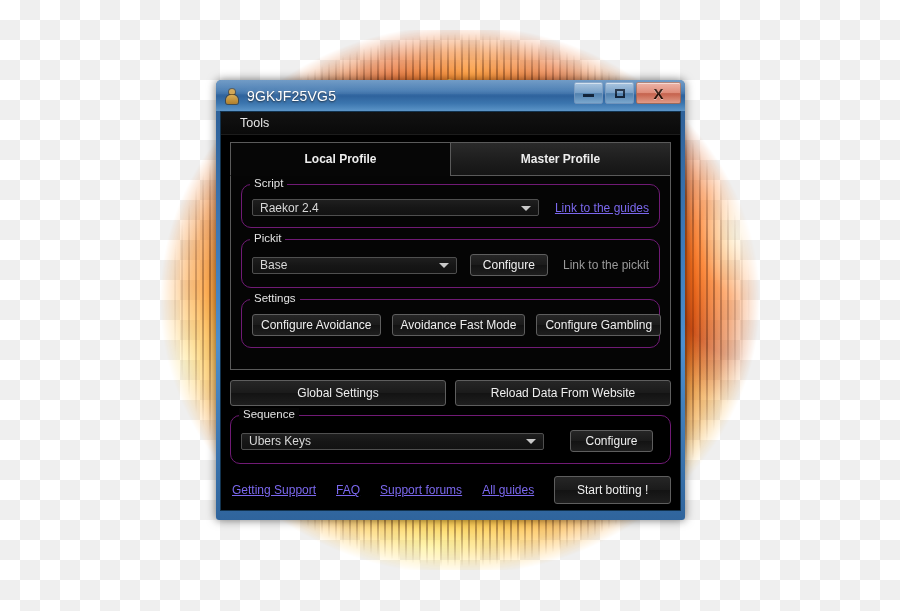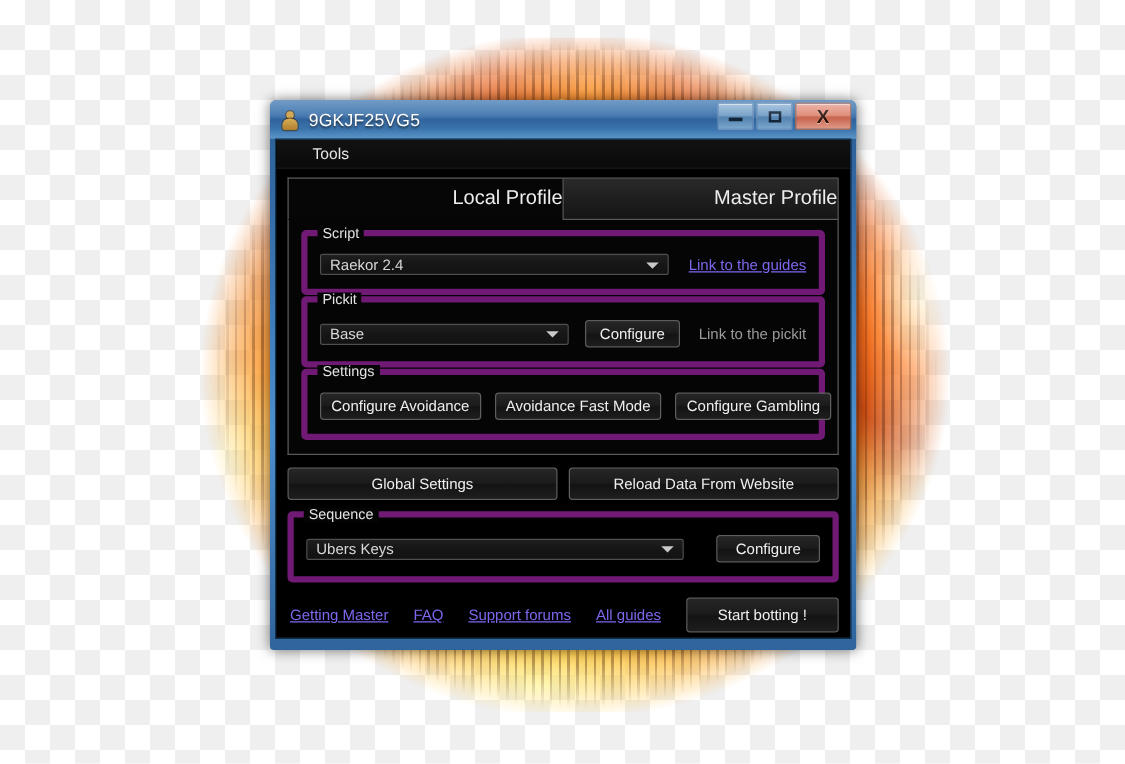--- a/index.html
+++ b/index.html
@@ -154,21 +154,21 @@
     box-sizing: border-box;
     position: relative;
     overflow: hidden;
   }
 
   #menu-bar {
     height: 22px;
     background: linear-gradient(180deg, #121212 0%, #0a0a0a 100%);
     display: flex;
     align-items: center;
-    padding-left: 25px;
+    padding-left: 15px;
     border-bottom: 1px solid #1c1c1c;
   }
   #menu-bar .menu-item {
     color: #e6e6e6;
     font-size: 12.5px;
     padding: 2px 4px;
   }
 
   #content {
     padding: 7px 9px 0 9px;
@@ -177,25 +177,26 @@
   
   #tab-strip {
     display: flex;
     height: 34px;
     margin-bottom: 0;
   }
   .tab {
     flex: 1;
     display: flex;
     align-items: center;
-    justify-content: flex-end;
+    justify-content: center;
     color: #ededed;
-    font-size: 16px;
+    font-size: 12px;
     border: 1px solid #5a5a5a;
     box-sizing: border-box;
+    font-weight: bold;
   }
   .tab.active {
     background: #060606;
     border-bottom-color: #060606;
     border-right: none;
   }
   .tab.inactive {
     background: linear-gradient(180deg, #2a2a2a 0%, #1d1d1d 55%, #151515 100%);
     border-left: 1px solid #5a5a5a;
   }
@@ -203,23 +204,23 @@
     border: 1px solid #5a5a5a;
     border-top: none;
     background: #050505;
     padding: 8px 10px 10px 10px;
     box-sizing: border-box;
   }
 
   
   .groupbox {
     position: relative;
-    border: 5px solid #701a75;
-    border-radius: 4px;
-    margin-bottom: 1px;
+    border: 1px solid #701a75;
+    border-radius: 10px;
+    margin-bottom: 11px;
     padding: 14px 10px 11px 10px;
   }
   .groupbox > .gb-title {
     position: absolute;
     top: -8px;
     left: 8px;
     background: #050505;
     padding: 0 4px;
     color: #e3e3e3;
     font-size: 11.5px;
@@ -412,21 +413,21 @@
               <span>Ubers Keys</span>
               <span class="arrow"></span>
             </div>
             <div class="btn" style="width: 83px; margin-left: 26px;">
               <span>Configure</span>
             </div>
           </div>
         </div>
 
         <div id="bottom-links">
-          <a class="link" href="#">Getting Master</a>
+          <a class="link" href="#">Getting Support</a>
           <a class="link" href="#">FAQ</a>
           <a class="link" href="#">Support forums</a>
           <a class="link" href="#">All guides</a>
           <div class="btn" id="start-botting-button">
             <span>Start botting !</span>
           </div>
         </div>
 
       </div>
     </div>

